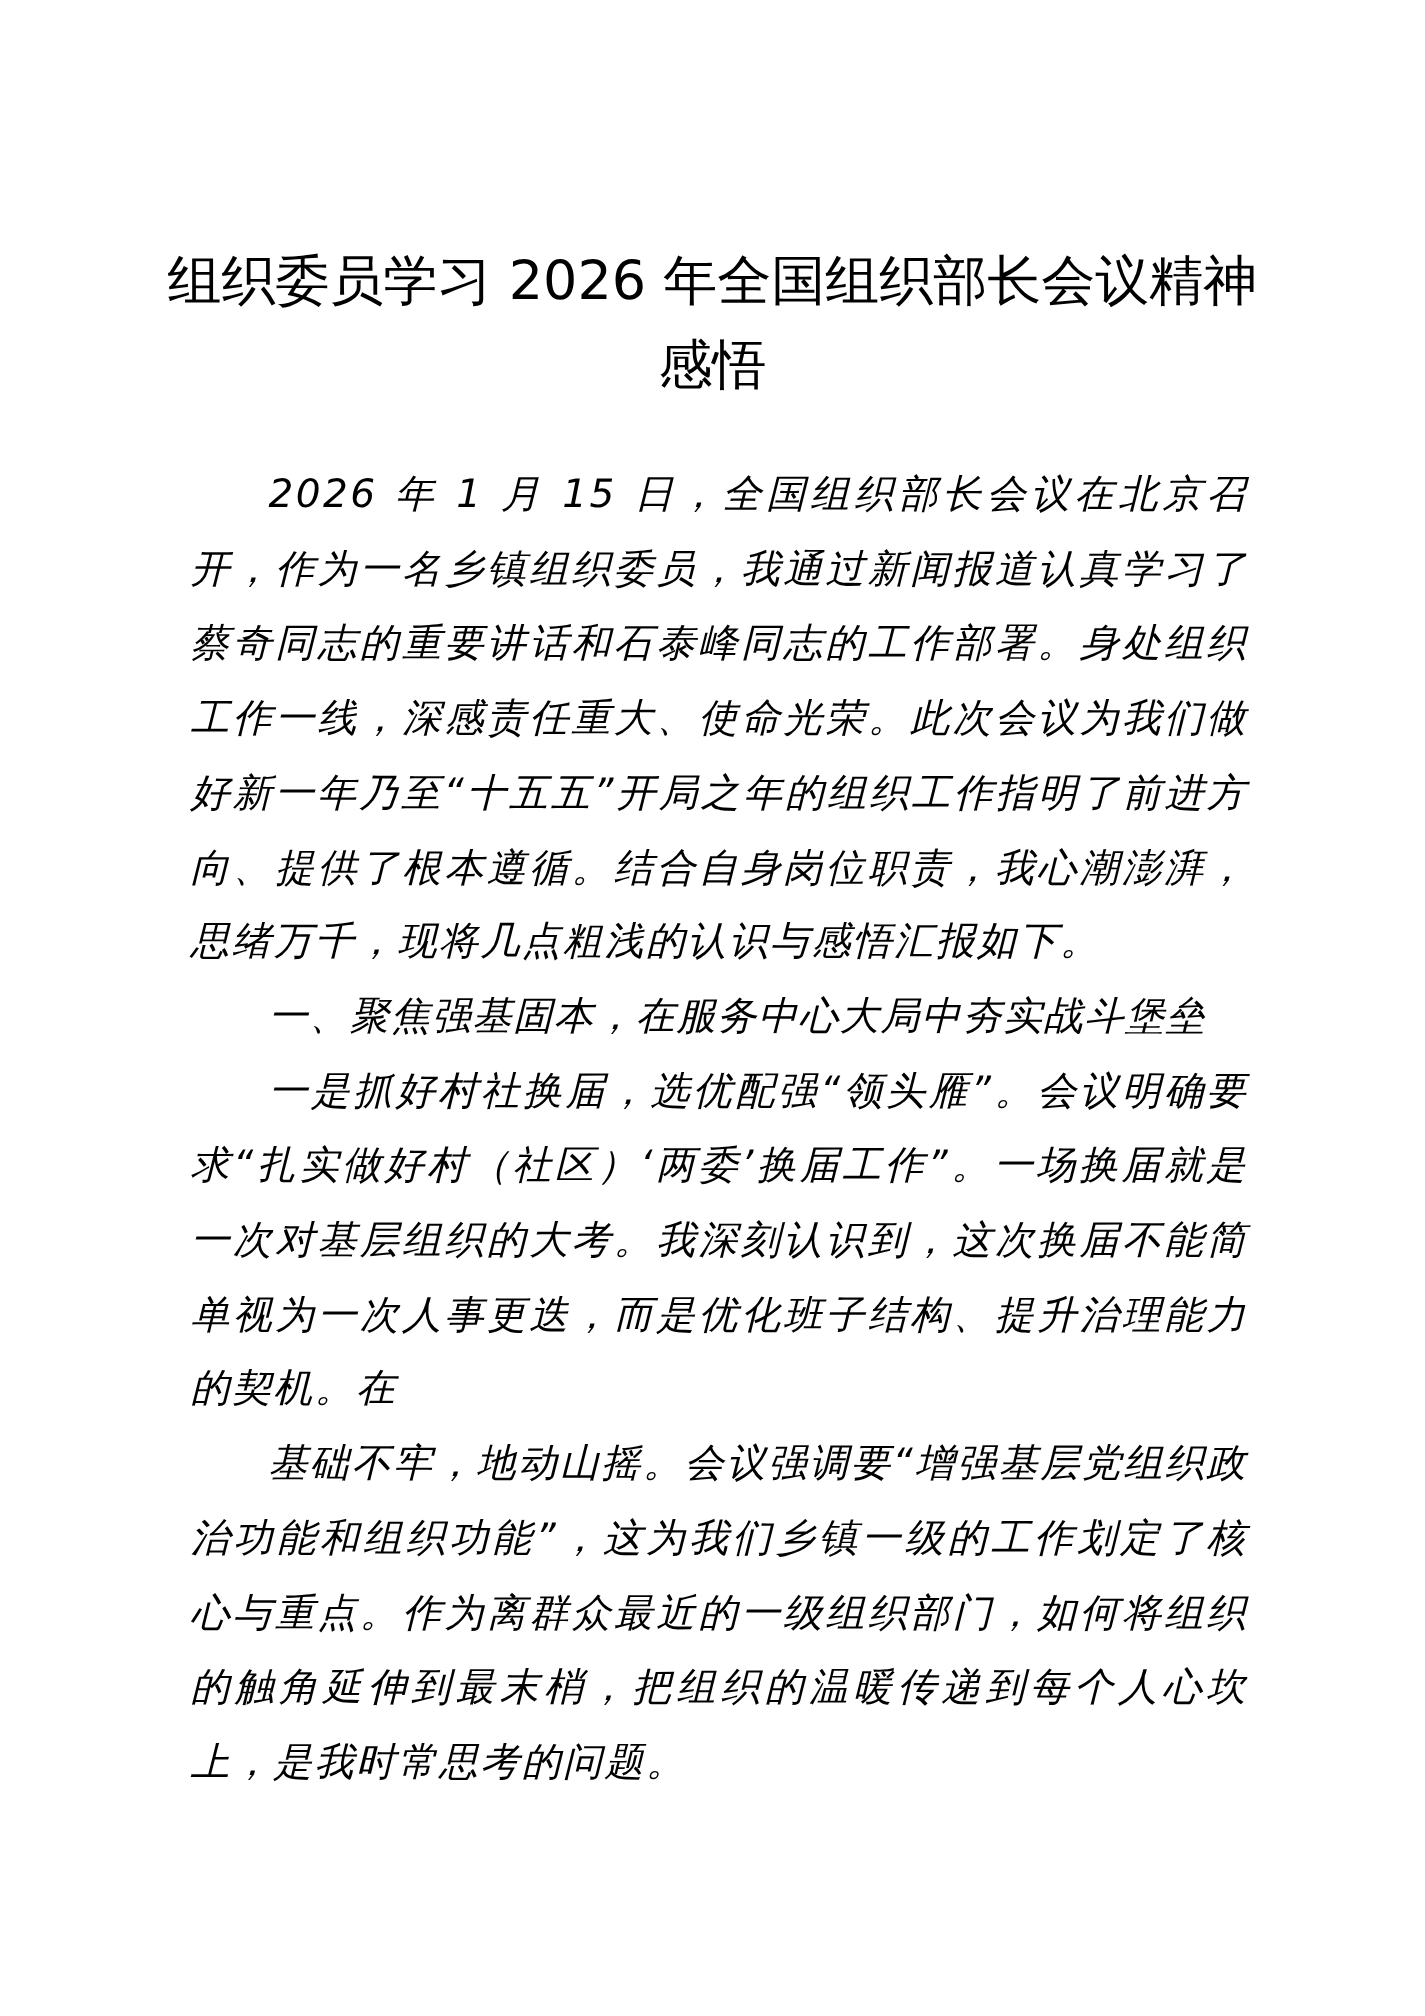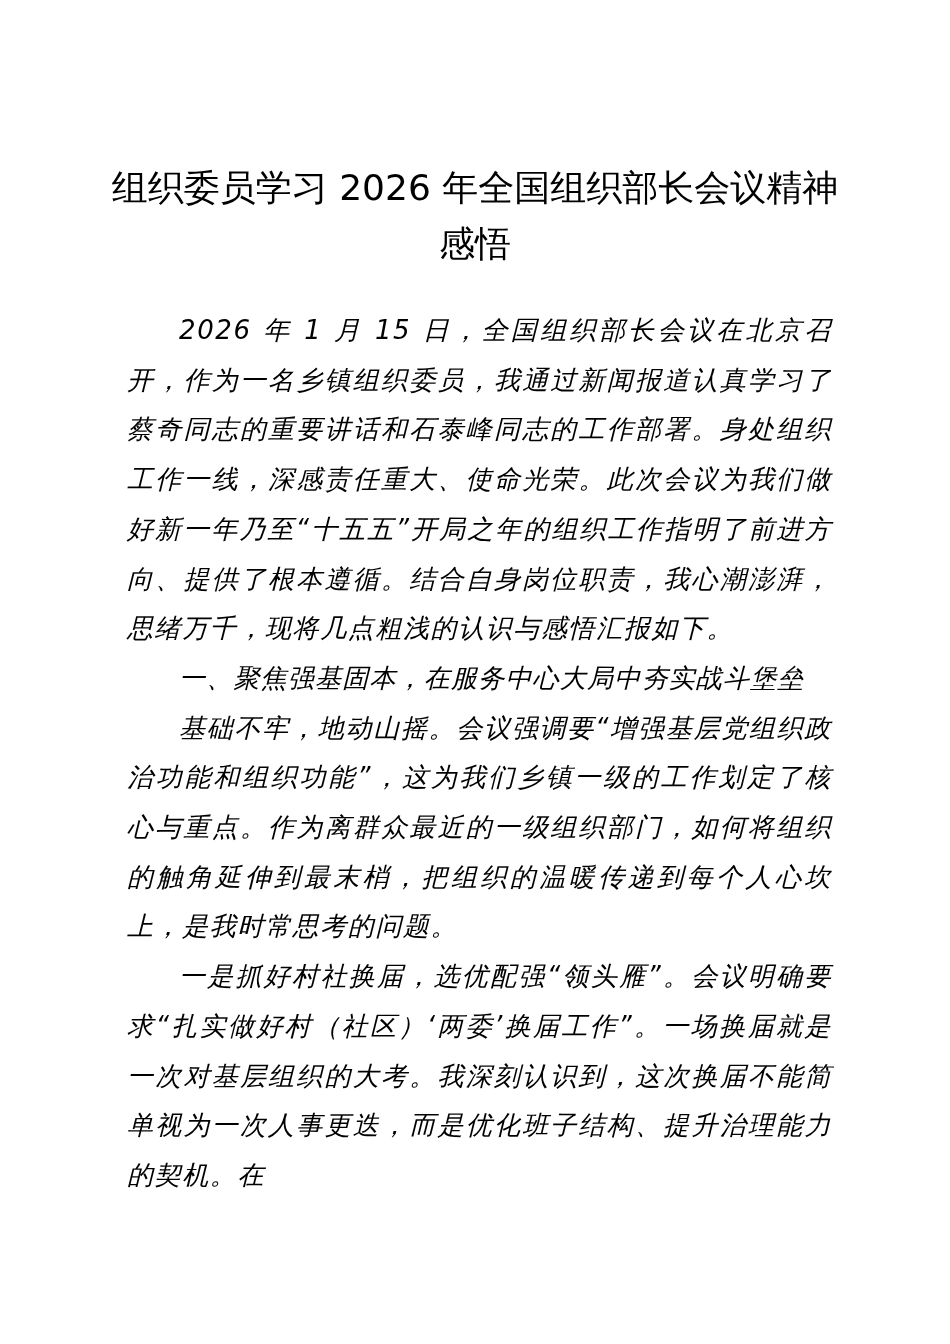--- a/index.html
+++ b/index.html
@@ -65,18 +65,18 @@
 
 <div class="page">
 
   <h1 class="title">组织委员学习 2026 年全国组织部长会议精神感悟</h1>
 
   <div class="body-text">
     <p class="para">2026 年 1 月 15 日，全国组织部长会议在北京召开，作为一名乡镇组织委员，我通过新闻报道认真学习了蔡奇同志的重要讲话和石泰峰同志的工作部署。身处组织工作一线，深感责任重大、使命光荣。此次会议为我们做好新一年乃至“十五五”开局之年的组织工作指明了前进方向、提供了根本遵循。结合自身岗位职责，我心潮澎湃，思绪万千，现将几点粗浅的认识与感悟汇报如下。</p>
 
     <p class="heading">一、聚焦强基固本，在服务中心大局中夯实战斗堡垒</p>
 
+    <p class="para">一是抓好村社换届，选优配强“领头雁”。会议明确要求“扎实做好村（社区）‘两委’换届工作”。一场换届就是一次对基层组织的大考。我深刻认识到，这次换届不能简单视为一次人事更迭，而是优化班子结构、提升治理能力的契机。在</p>
+
     <p class="para">基础不牢，地动山摇。会议强调要“增强基层党组织政治功能和组织功能”，这为我们乡镇一级的工作划定了核心与重点。作为离群众最近的一级组织部门，如何将组织的触角延伸到最末梢，把组织的温暖传递到每个人心坎上，是我时常思考的问题。</p>
-
-    <p class="para">一是抓好村社换届，选优配强“领头雁”。会议明确要求“扎实做好村（社区）‘两委’换届工作”。一场换届就是一次对基层组织的大考。我深刻认识到，这次换届不能简单视为一次人事更迭，而是优化班子结构、提升治理能力的契机。在</p>
   </div>
 
 </div>
 
 </body></html>

